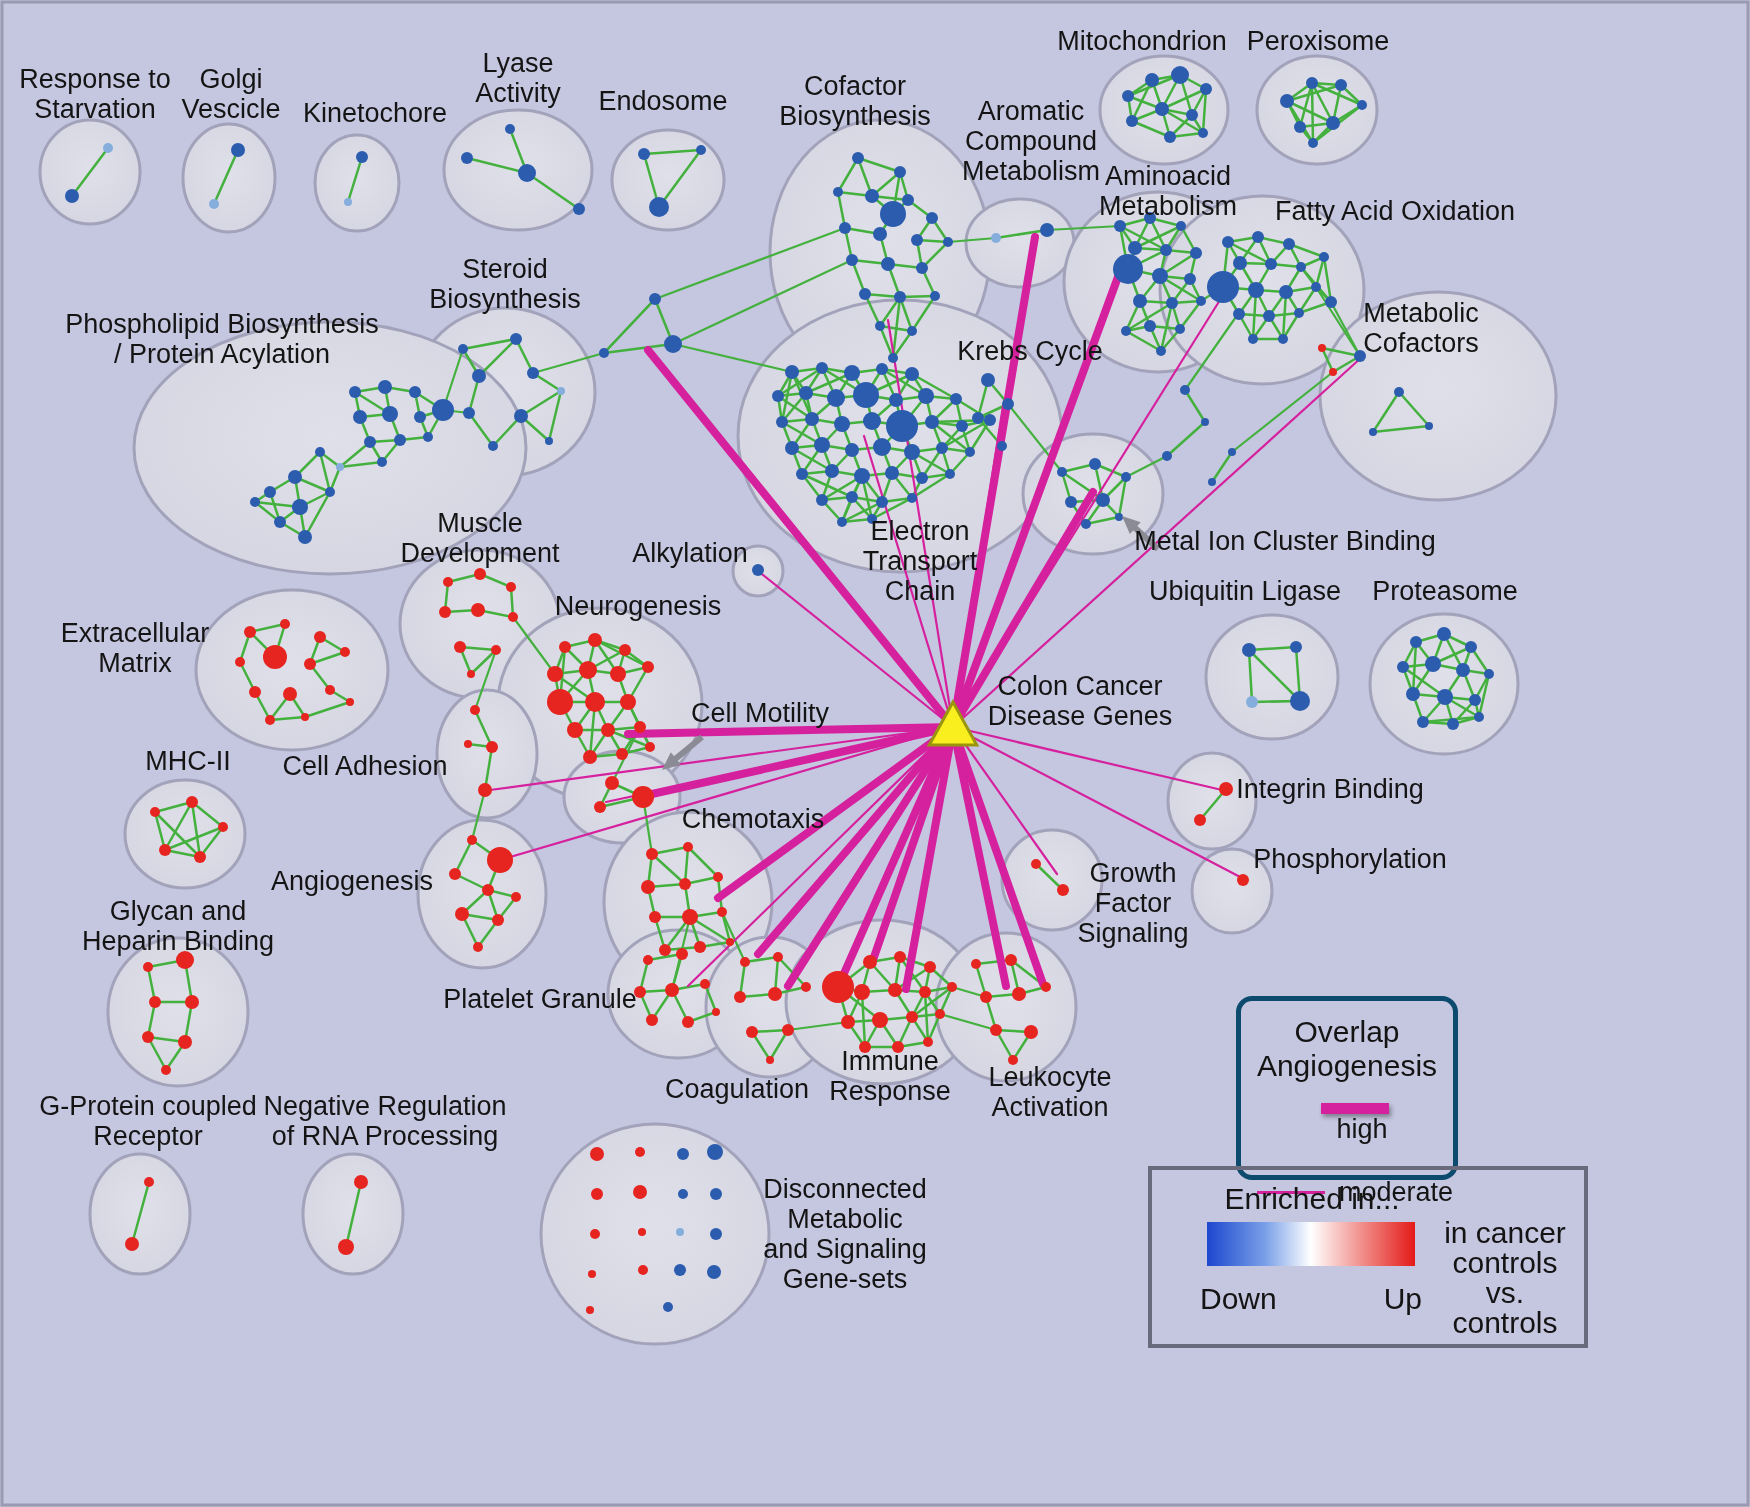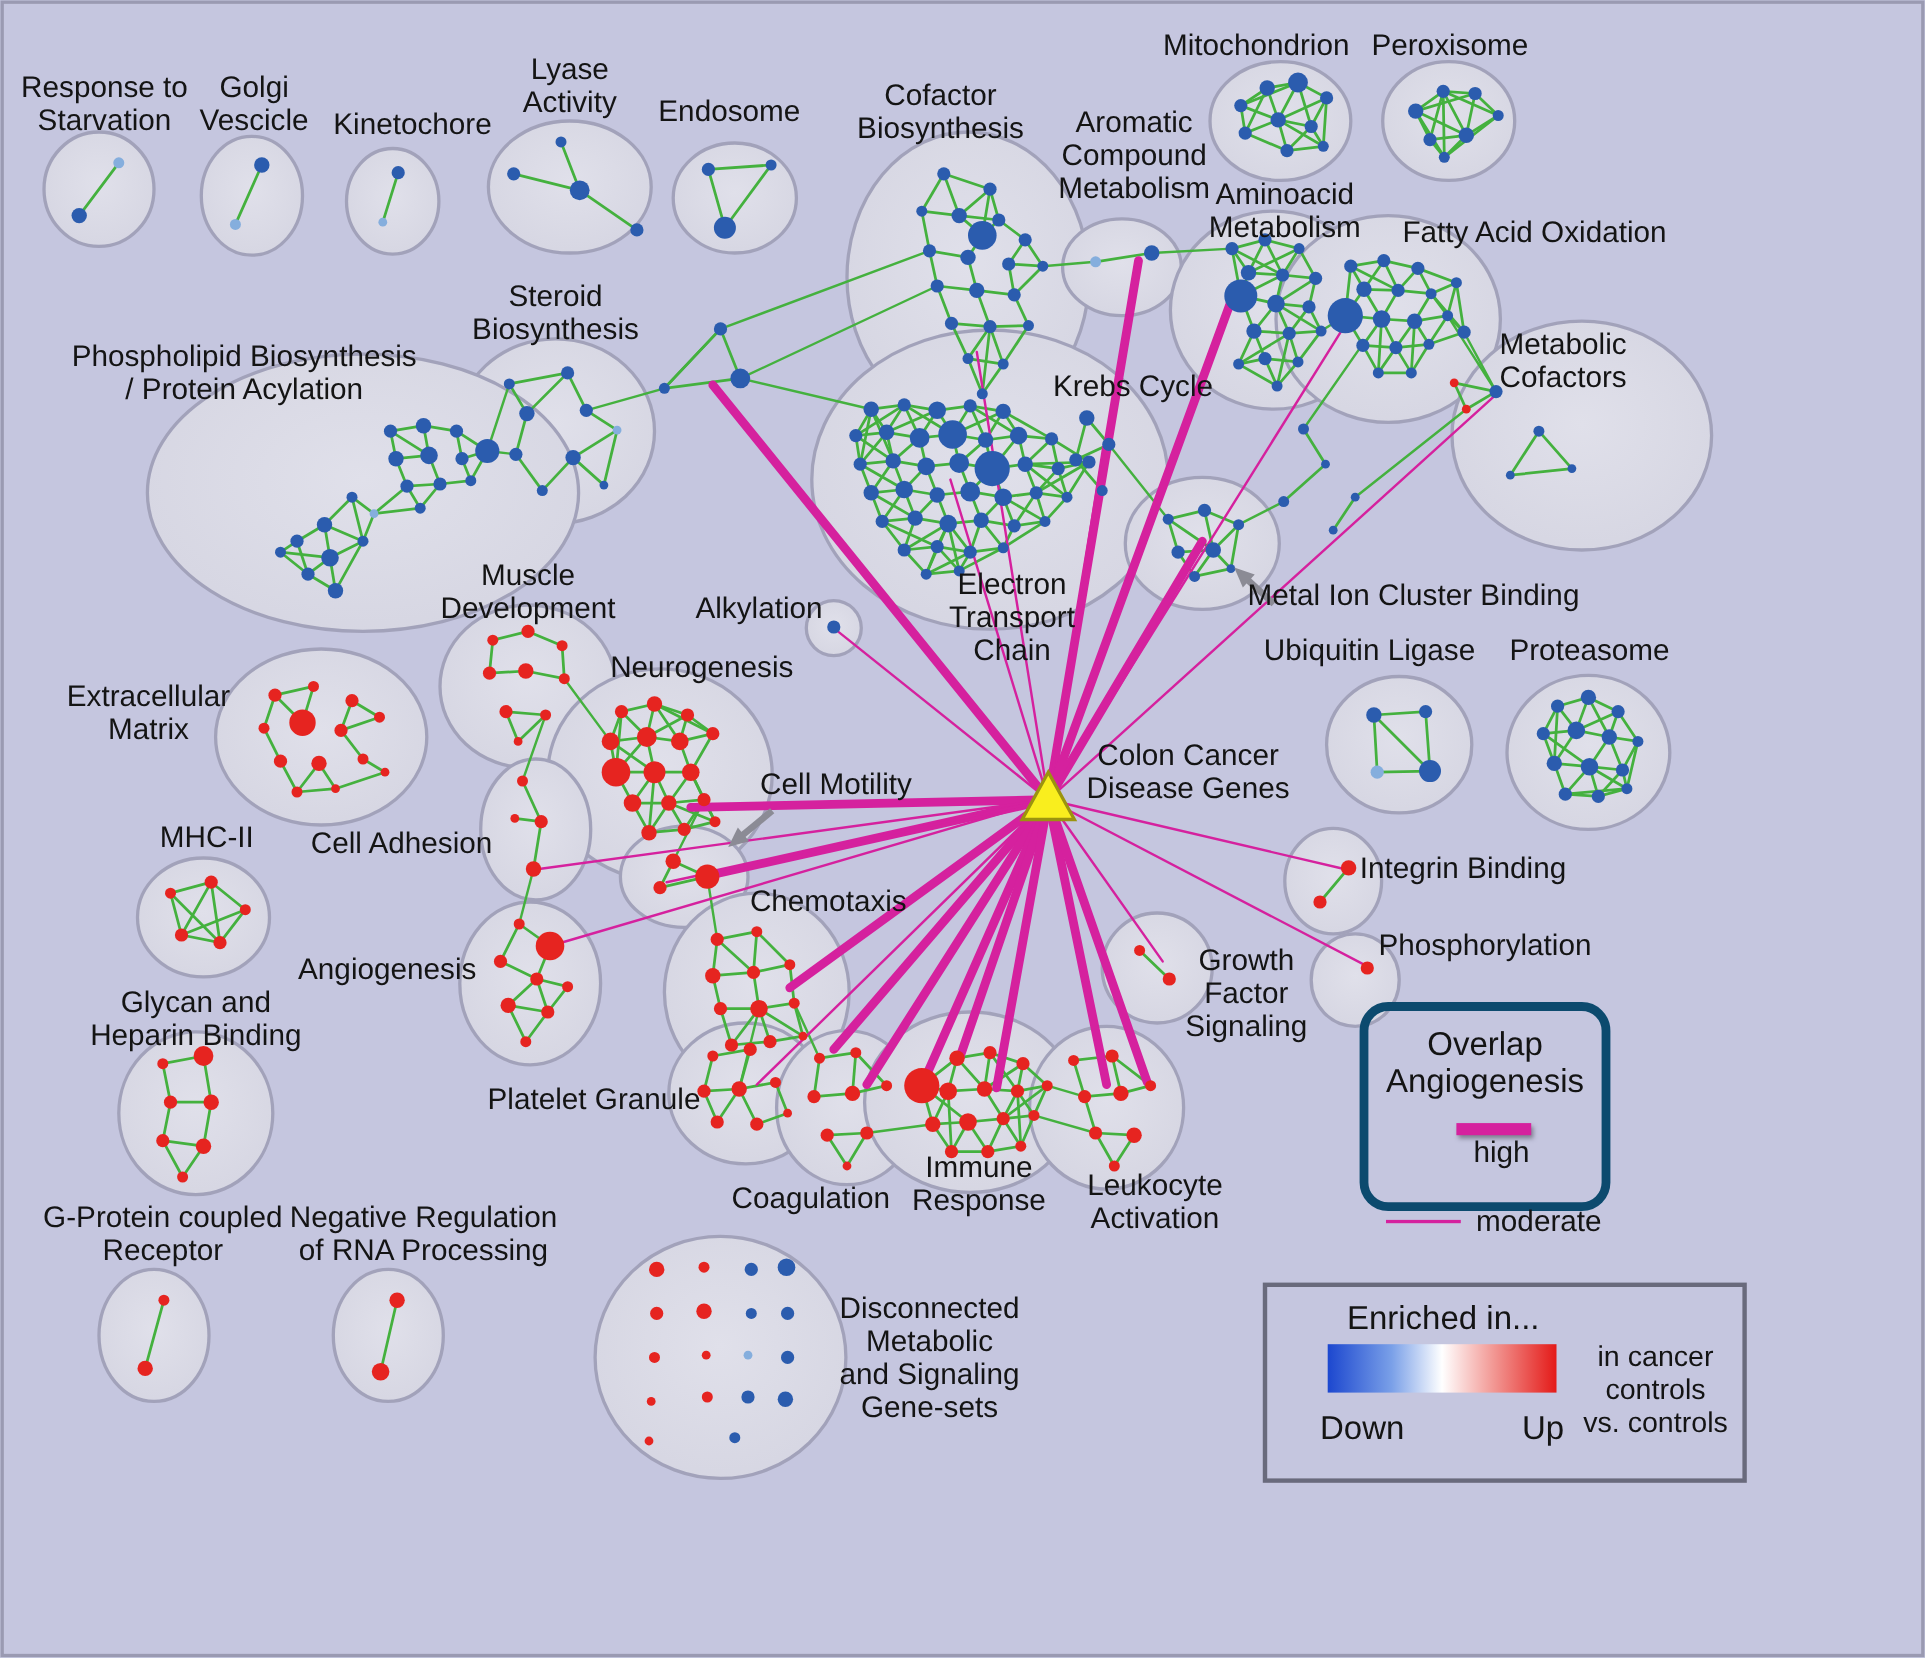--- a/index.html
+++ b/index.html
@@ -1,35 +1,35 @@
 <!DOCTYPE html>
 <html><head>
 <meta charset="utf-8">
 <title>Enrichment Map</title>
 <style>
   html,body{margin:0;padding:0;background:#c5c6df;}
   .figure{position:relative;width:1750px;height:1507px;background:#c5c6df;overflow:hidden;
           font-family:"Liberation Sans", sans-serif;}
   svg{position:absolute;left:0;top:0;}
   .legend{position:absolute;color:#141414;}
-  .legend-overlap{left:1236px;top:911px;width:212px;height:174px;border:8px solid #0c4a6e;border-radius:26px;}
+  .legend-overlap{left:1236px;top:996px;width:212px;height:174px;border:5px solid #0c4a6e;border-radius:16px;}
   .lo-title{margin-top:14px;text-align:center;font-size:30px;line-height:34px;color:#141414;}
   .lo-row{display:flex;align-items:center;padding-left:16px;}
   .lo-row.first{margin-top:20px;flex-direction:column;}
   .lo-row.second{margin-top:32px;}
   .lo-line{display:inline-block;width:68px;}
   .lo-line.high{height:11px;background:#d5219e;box-shadow:2px 3px 4px rgba(70,70,80,.55);}
   .lo-line.moderate{height:3px;background:#d5219e;}
   .lo-label{margin-left:14px;font-size:27px;}
   .legend-enriched{left:1148px;top:1166px;width:432px;height:174px;border:4px solid #696a7c;}
   .le-title{position:absolute;left:0;top:12px;width:320px;text-align:center;font-size:30px;}
   .le-gradient{position:absolute;left:55px;top:52px;width:208px;height:44px;
     background:linear-gradient(90deg,#1c47cf 0%,#7aa0e8 28%,#ffffff 50%,#f29a96 72%,#e41a18 100%);}
   .le-ends{position:absolute;left:48px;top:112px;width:222px;display:flex;justify-content:space-between;font-size:30px;}
-  .le-note{position:absolute;left:278px;top:48px;width:150px;text-align:center;font-size:26px;line-height:30px;}
+  .le-note{position:absolute;left:278px;top:48px;width:150px;text-align:center;font-size:30px;line-height:30px;}
 </style>
 </head>
 <body>
 
 <div class="figure">
   <svg id="net" width="1750" height="1507" viewBox="0 0 1750 1507">
       <defs>
         <radialGradient id="eg" cx="50%" cy="45%" r="75%">
           <stop offset="0%" stop-color="#e0e0ea"></stop>
           <stop offset="100%" stop-color="#d3d3e0"></stop>

